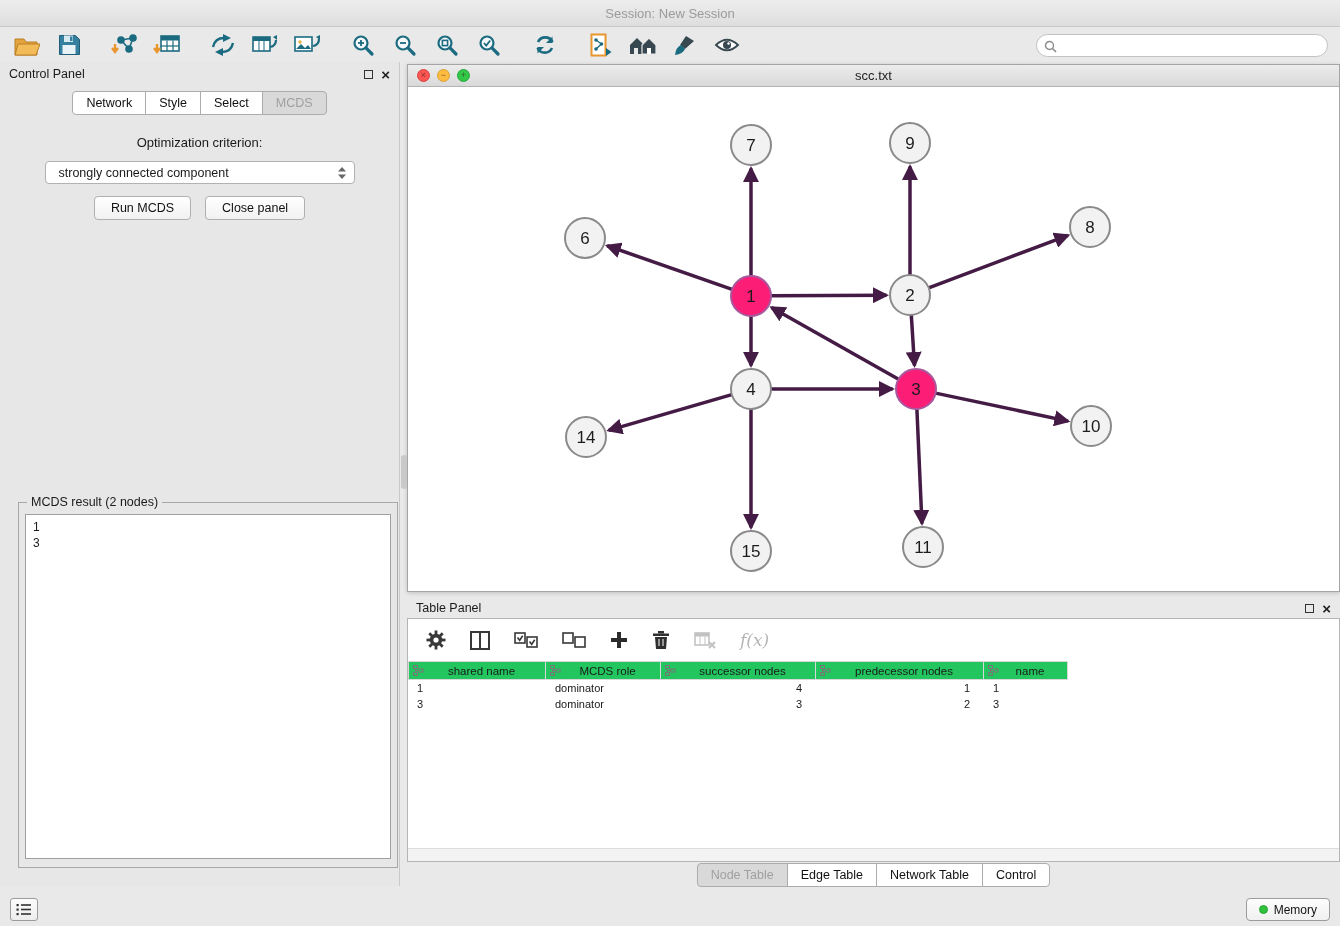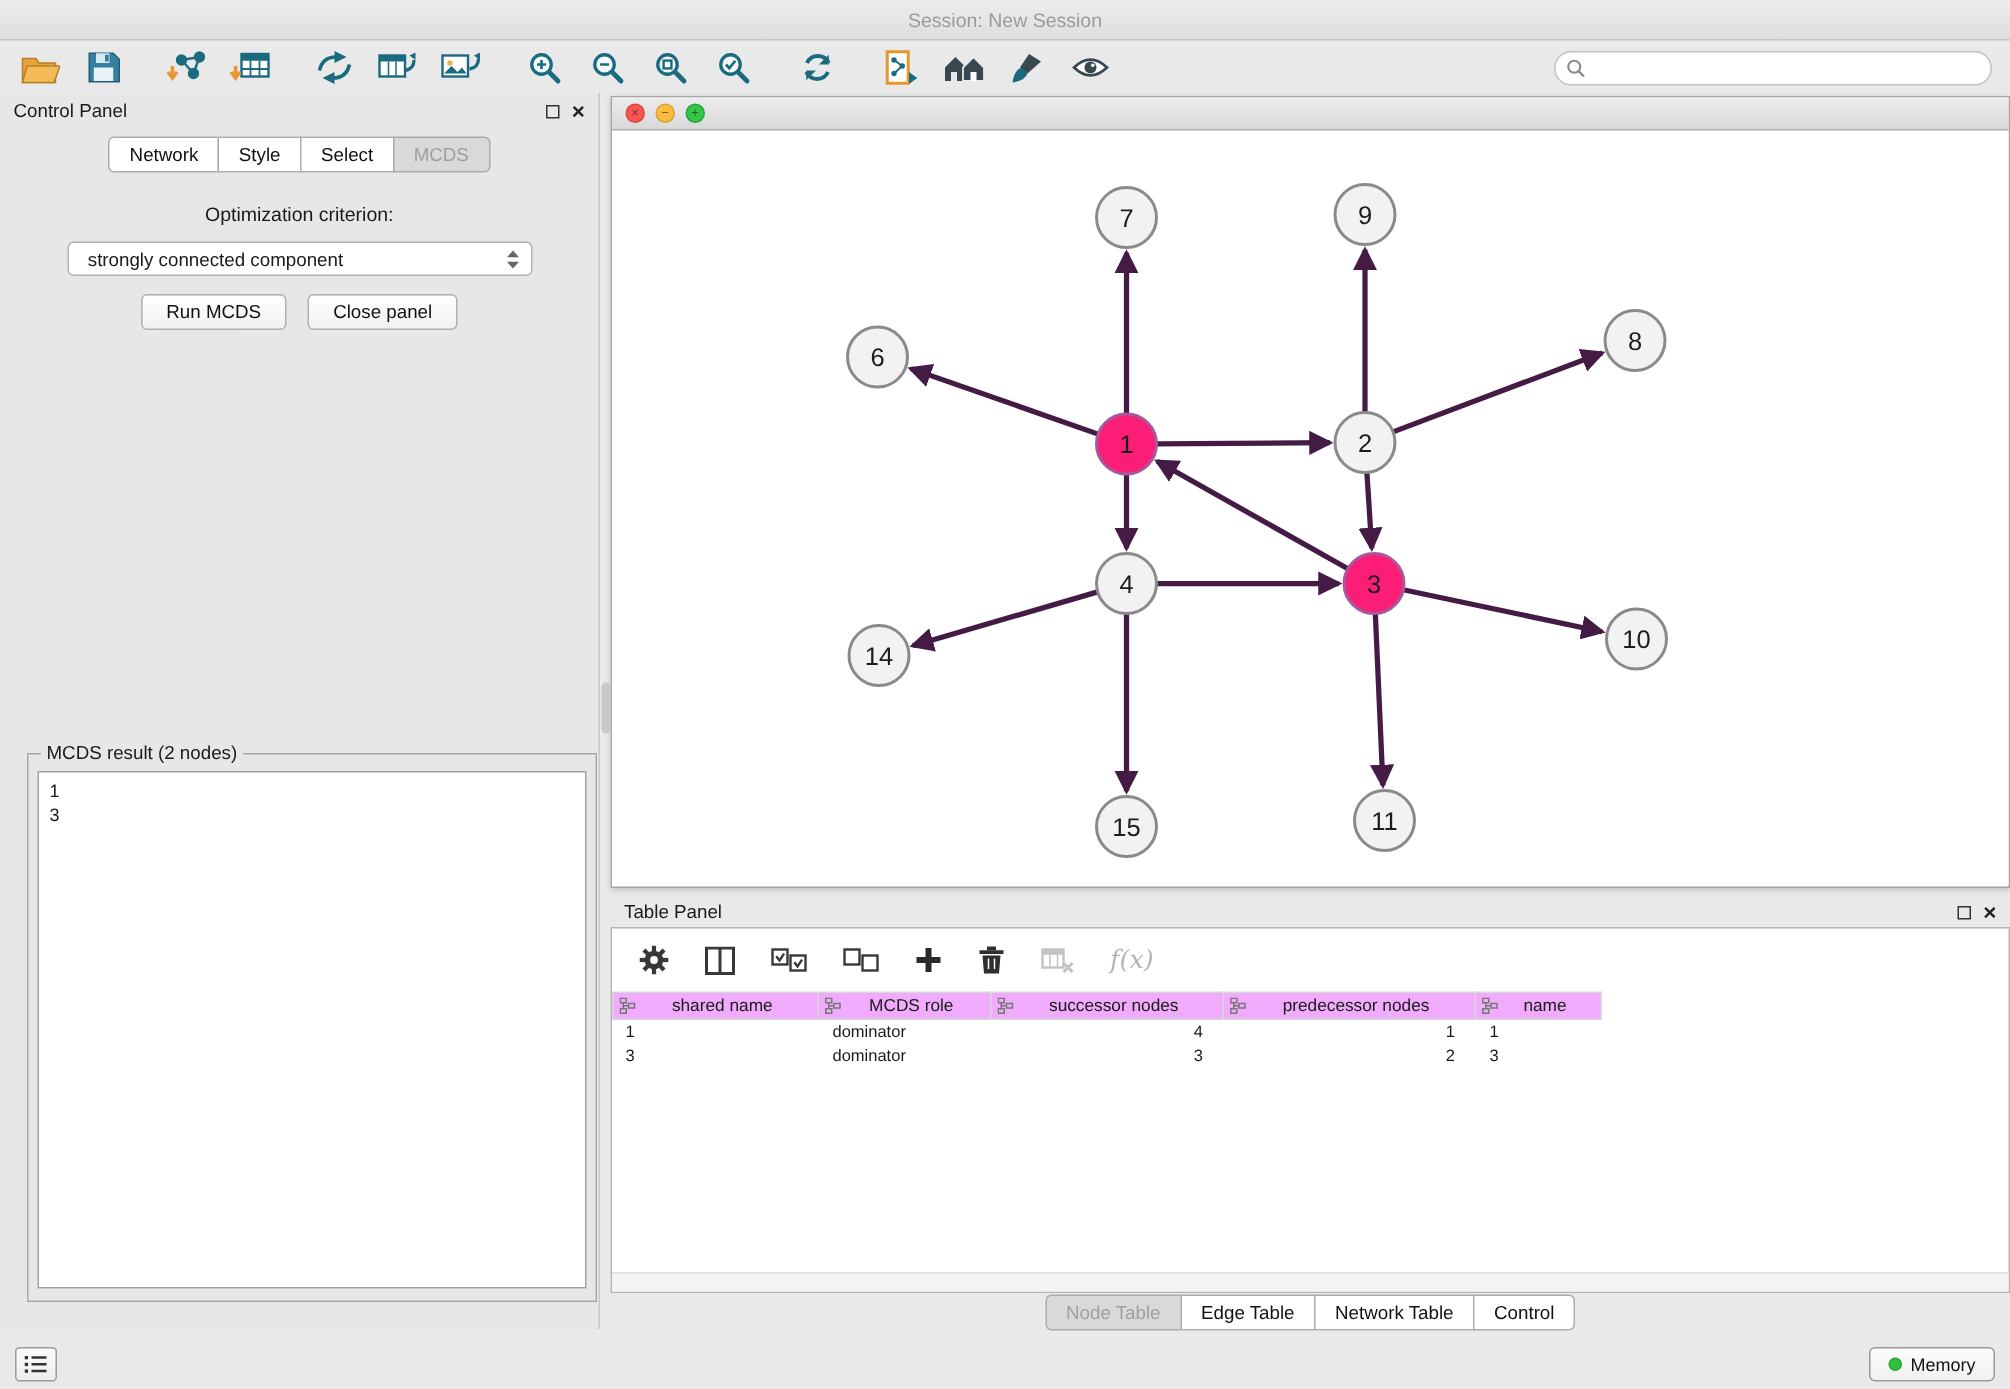--- a/index.html
+++ b/index.html
@@ -77,21 +77,21 @@
 
   
   .table-panel { position:absolute; left:407px; top:596px; width:933px; height:290px; }
   .tp-content { position:absolute; left:0; top:22px; width:933px; height:244px;
     background:#fff; border:1px solid #b5b5b5; display:flex; flex-direction:column; }
   .tp-toolbar { height:42px; display:flex; align-items:center; padding-left:18px; gap:24px; }
   .tp-tool { background:none; border:none; cursor:pointer; display:flex; align-items:center; }
   .fx { font-family:"DejaVu Serif", serif; font-style:italic; color:#b5b5b5; font-size:17px; }
   .tp-table { flex:1; overflow:hidden; }
   .table-header-row { display:flex; }
-  .th { height:19px; background:#f0abfc; border:1px solid #d8d8d8; border-left:none;
+  .th { height:19px; background:#22c55e; border:1px solid #d8d8d8; border-left:none;
     display:flex; align-items:center; font-size:11.5px; cursor:pointer; }
   .th:first-child { border-left:1px solid #d8d8d8; }
   .th-label { flex:1; text-align:center; padding-right:6px; }
   .tr { display:flex; }
   .td { height:16px; font-size:11px; padding-top:2px; cursor:default; }
   .tp-scrollstrip { height:13px; background:#f3f3f3; border-top:1px solid #ddd; }
   .tp-tabs { position:absolute; left:0; bottom:0; width:933px; height:23px;
     display:flex; justify-content:center; align-items:center; }
 
   
@@ -312,20 +312,21 @@
     <legend>MCDS result (2 nodes)</legend>
     <div class="result-area" id="result-area">
         <div>1</div>
         <div>3</div>
       </div>
   </fieldset>
 </div>
 
 <div class="net-window">
   <div class="net-titlebar">
+    <span class="net-title">scc.txt</span>
     <span class="tl red">×</span>
     <span class="tl yellow">−</span>
     <span class="tl green">+</span>
   </div>
   <svg id="network-svg" width="931" height="503" viewBox="0 0 931 503">
     <defs>
       <marker id="arrowhead" viewBox="0 0 10 10" refX="8.5" refY="5" markerWidth="4.6" markerHeight="4.6" orient="auto">
         <path id="arrowhead-path" d="M0 0 L10 5 L0 10 Z" fill="#441b45"></path>
       </marker>
     </defs>

